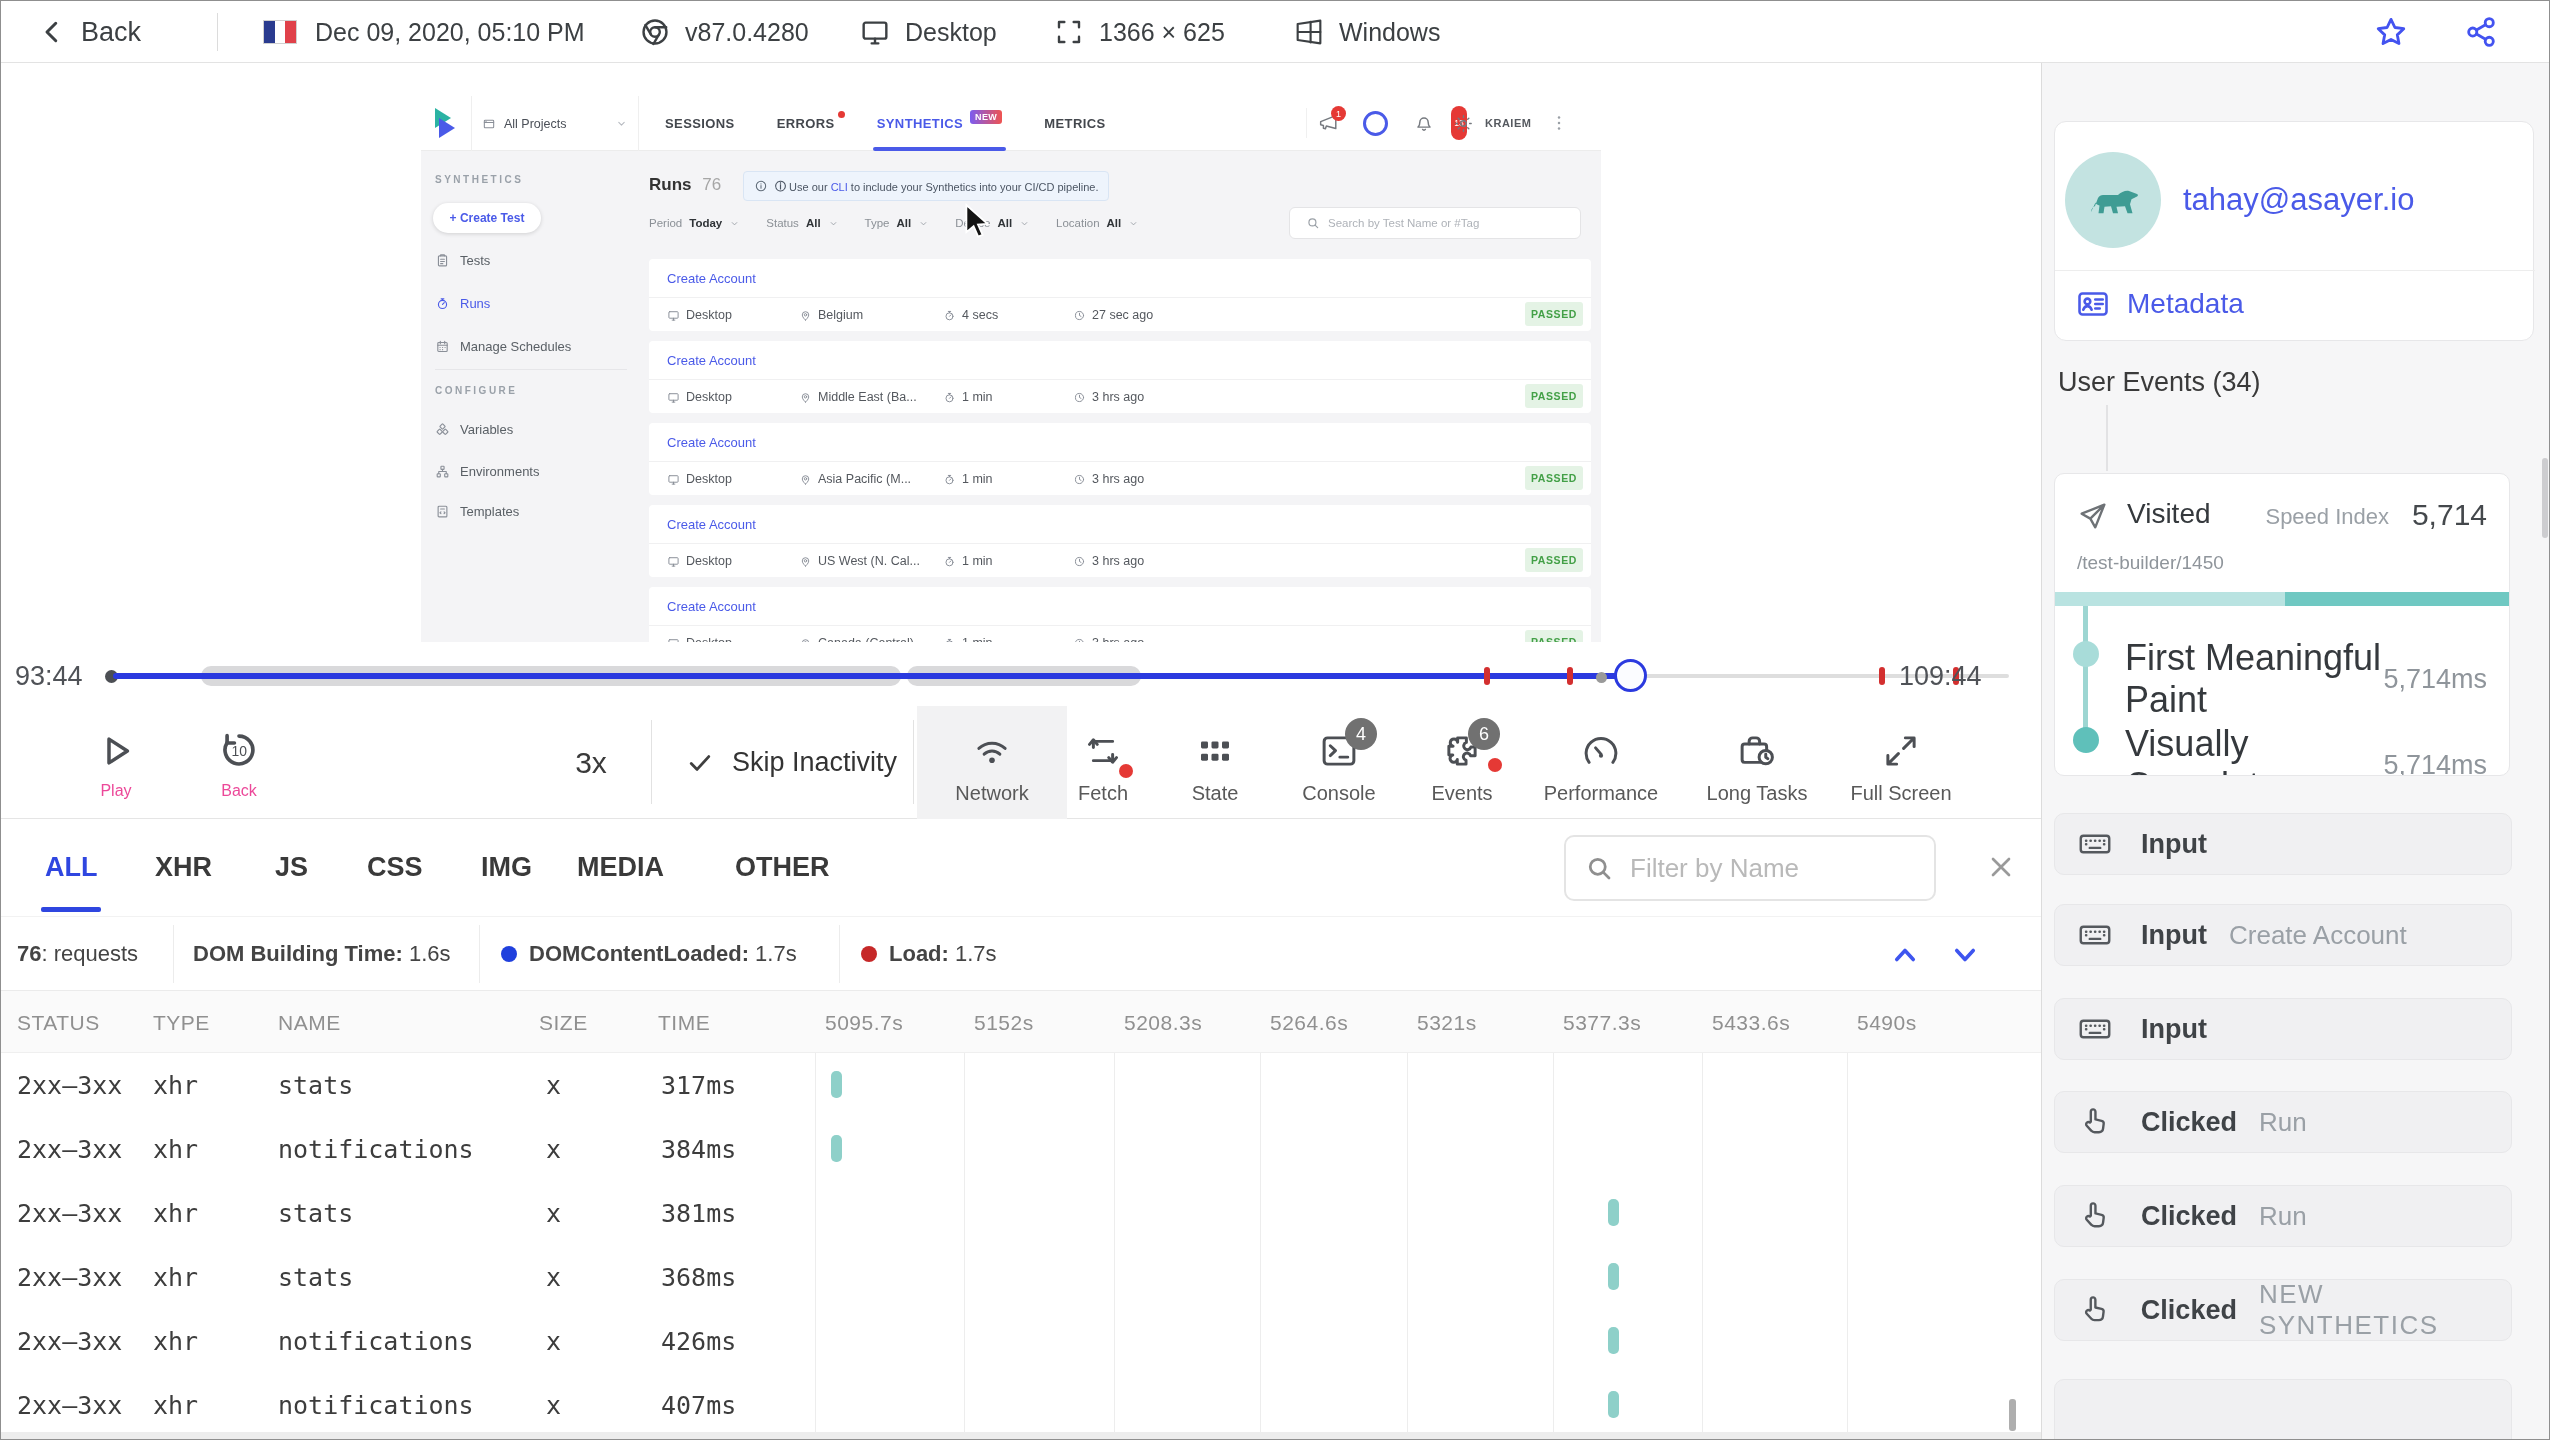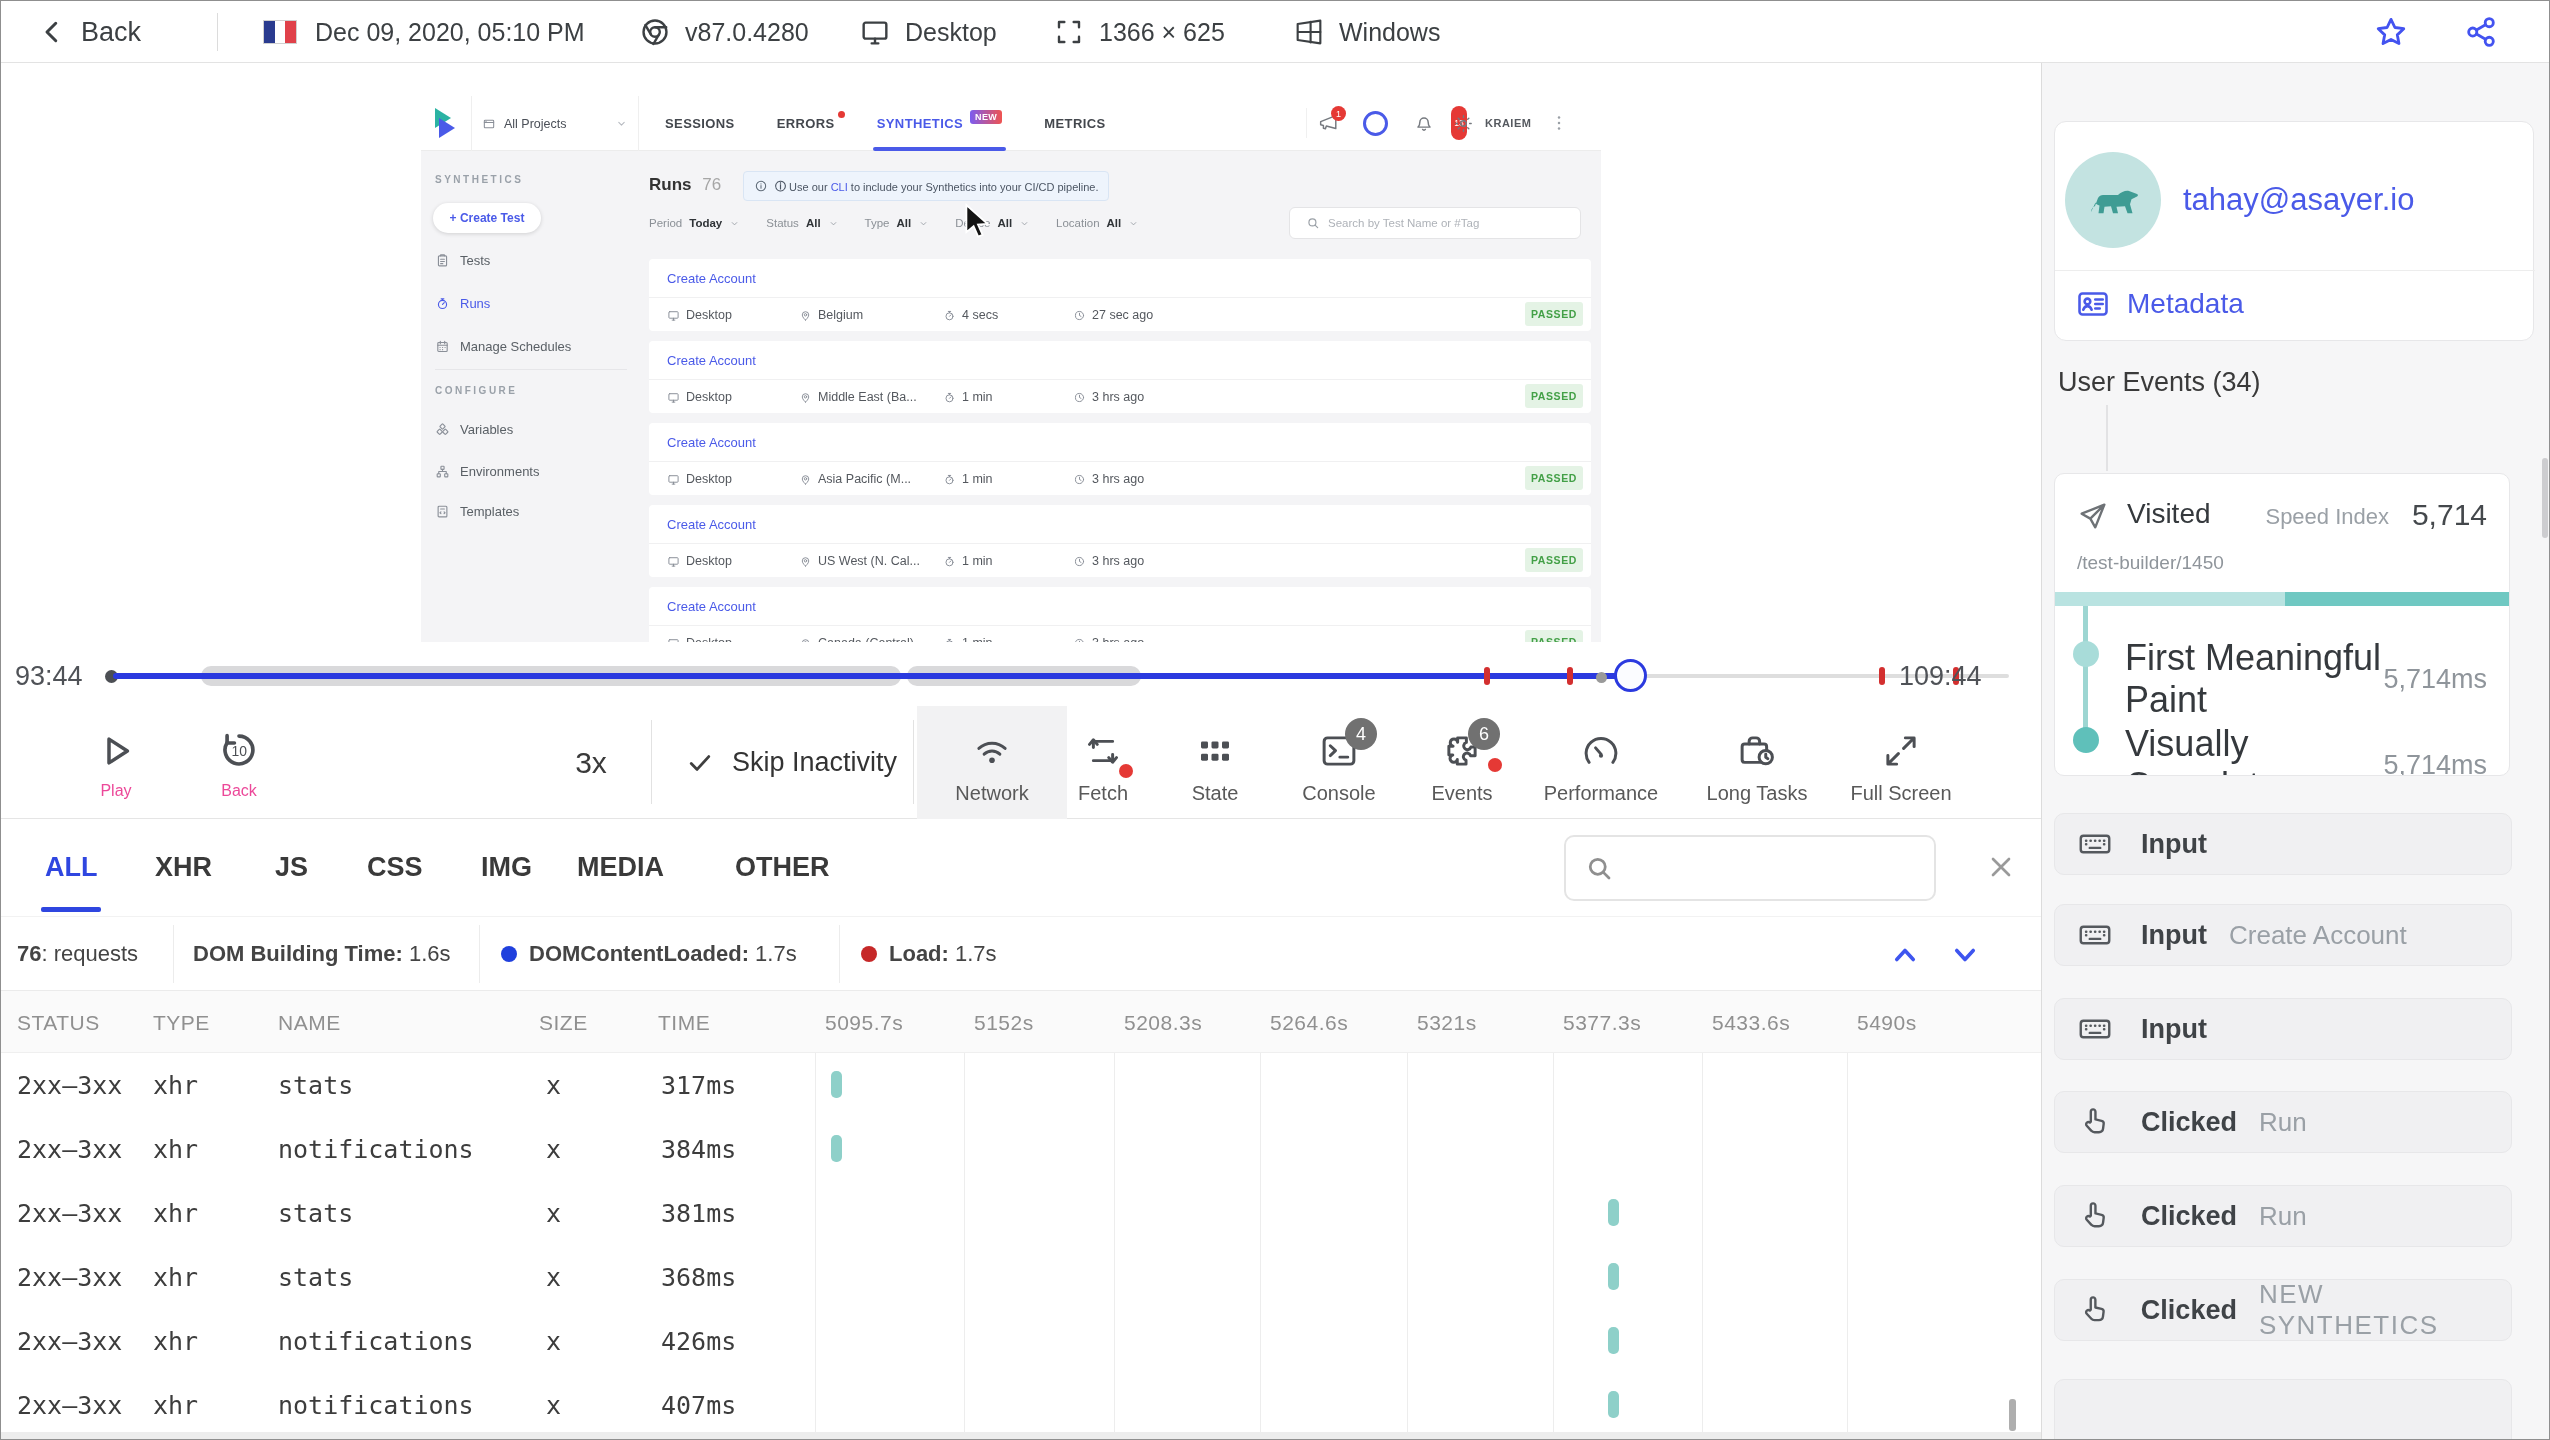--- a/index.html
+++ b/index.html
@@ -683,20 +683,21 @@
           <span>OTHER</span>
         </div>
       </div>
     <div class="abs flex" style="left:1563px;top:16px;width:372px;height:66px;border:2px solid #e4e4e4;border-radius:10px;padding:0 18px;gap:14px;background:#fff;">
       <span>
           <svg width="30" height="30" viewBox="0 0 24 24" fill="none" stroke="#8f8f8f" style="color:#8f8f8f;display:block" stroke-width="2.2" stroke-linecap="round" stroke-linejoin="round">
             <circle cx="11" cy="11" r="6"></circle>
             <path d="M15.5 15.5 20 20"></path>
           </svg>
         </span>
+      <input class="filter-input" placeholder="Filter by Name" style="">
     </div>
     <div class="abs" style="left:1984px;top:32px;cursor:pointer;">
       <span><svg width="32" height="32" viewBox="0 0 24 24" fill="none" stroke="#9a9a9a" style="color:#9a9a9a;display:block" stroke-width="2" stroke-linecap="round" stroke-linejoin="round">
             <path d="M6 6l12 12M18 6 6 18"></path>
           </svg></span>
     </div>
   </div>
 
   <div class="netstats">
     <div class="abs" style="left:16px;top:24px;">

